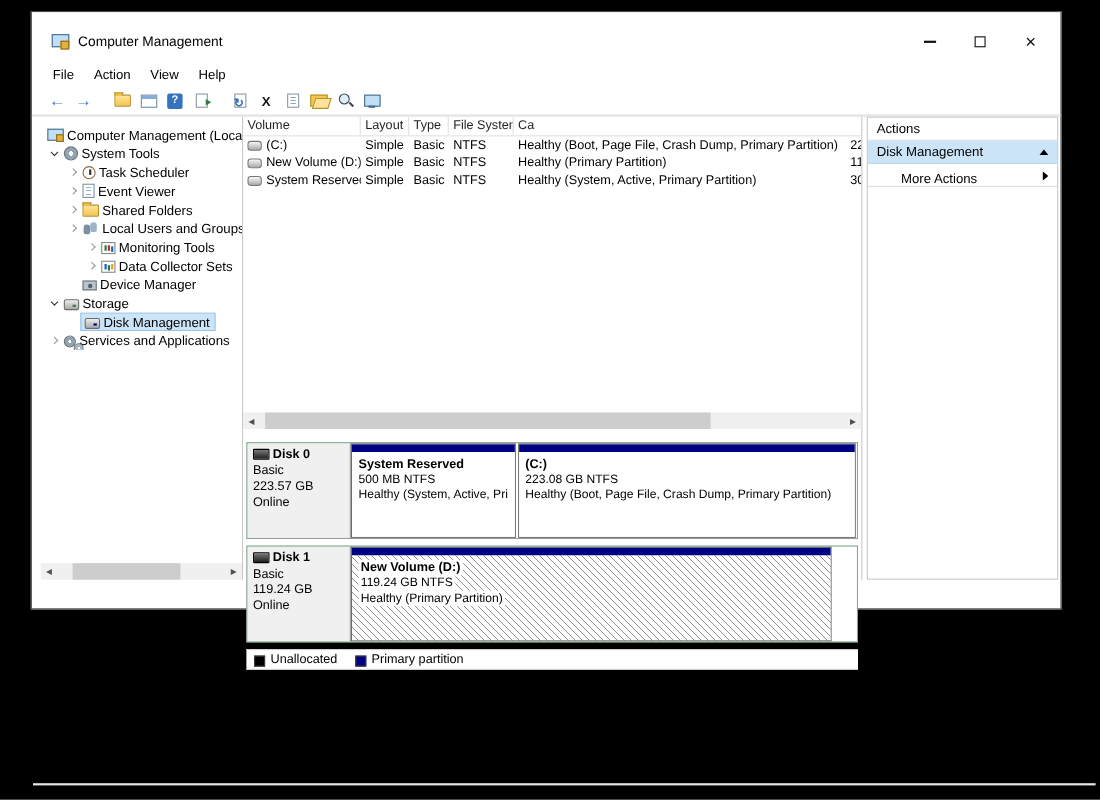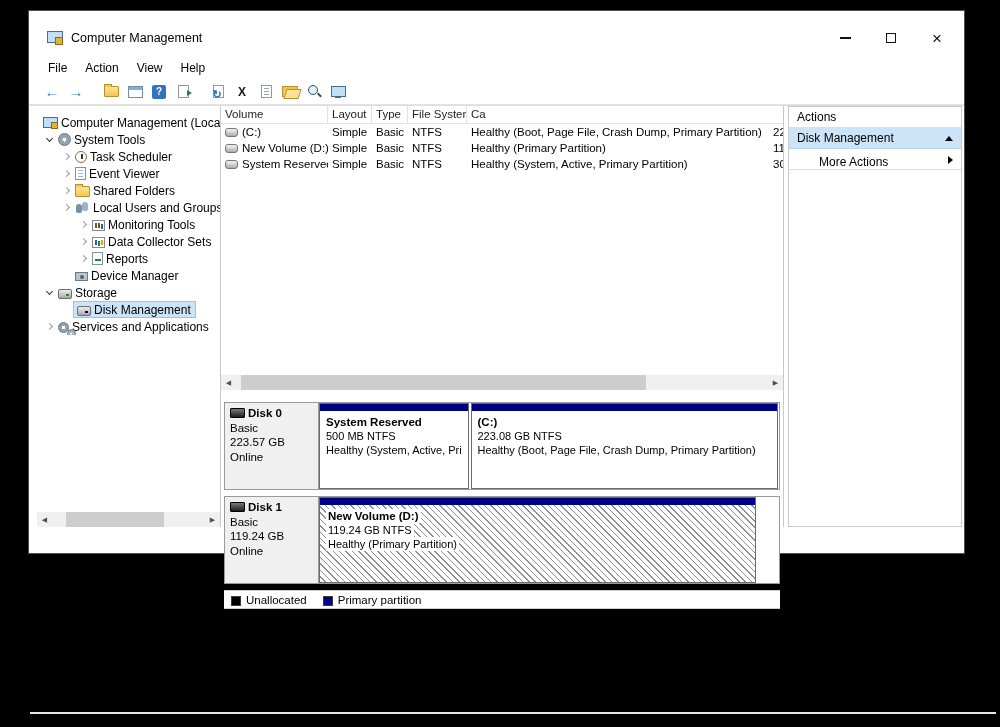--- a/index.html
+++ b/index.html
@@ -271,27 +271,20 @@
         </div>
 
         <div class="trow lvl3">
           <span class="chev">
               <i></i>
             </span>
           <span class="ti ti-bars g2"></span>
           <span class="tlabel">Data Collector Sets</span>
         </div>
 
-        <div class="trow lvl3">
-          <span class="chev">
-              <i></i>
-            </span>
-          <span class="ti ti-report"></span>
-          <span class="tlabel">Reports</span>
-        </div>
 
         <div class="trow lvl2">
           <span class="chev"></span>
           <span class="ti ti-device"></span>
           <span class="tlabel">Device Manager</span>
         </div>
 
         <div class="trow lvl1">
           <span class="chev open">
               <i></i>

